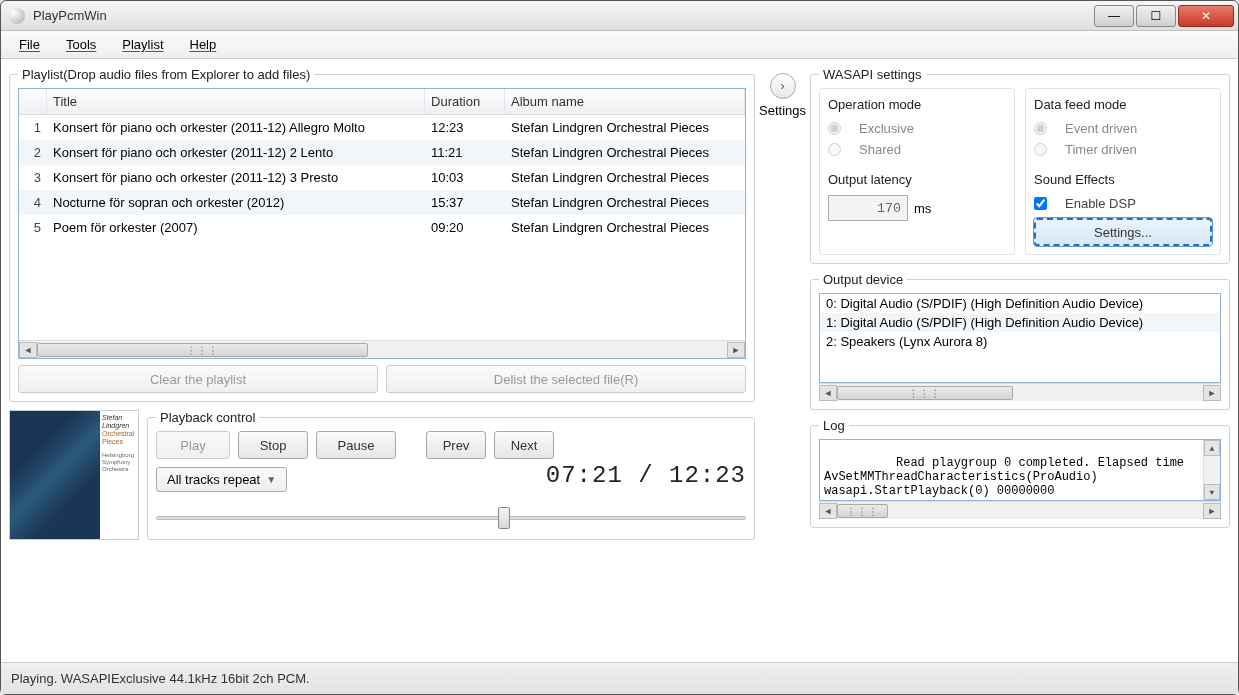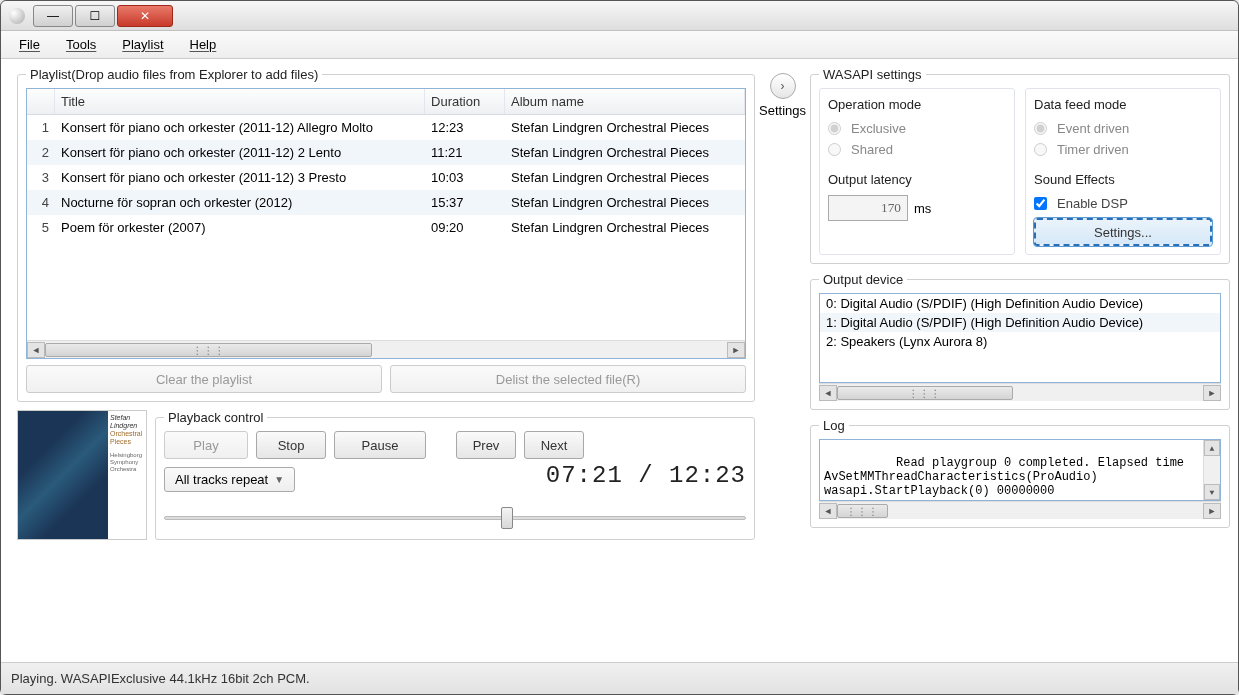--- a/index.html
+++ b/index.html
@@ -12,21 +12,21 @@
 .title-text { flex: 1; color: #333; }
 .win-btns { display: flex; gap: 2px; }
 .win-btn { width: 40px; height: 22px; border: 1px solid #888; border-radius: 3px; display: flex; align-items: center; justify-content: center; background: linear-gradient(#f0f0f0, #d0d0d0); font-size: 12px; }
 .win-btn.close { width: 56px; background: linear-gradient(#e97a6a, #c83a2a); color: #fff; border-color: #a02818; }
 
 .menubar { height: 28px; background: linear-gradient(#fafafa, #eee); display: flex; align-items: center; padding: 0 6px; gap: 2px; border-bottom: 1px solid #ccc; }
 .menu-item { padding: 4px 12px; cursor: default; }
 .menu-item span { text-decoration: underline; text-decoration-color: #555; text-underline-offset: 2px; }
 
 .content { flex: 1; display: flex; background: #fff; padding: 8px; gap: 4px; }
-.left-col { flex: 1; display: flex; flex-direction: column; gap: 8px; min-width: 0; margin-left: 8px; }
+.left-col { flex: 1; display: flex; flex-direction: column; gap: 8px; min-width: 0; }
 .right-col { width: 420px; display: flex; flex-direction: column; gap: 8px; }
 
 fieldset { border: 1px solid #d0d0d0; border-radius: 3px; padding: 6px 8px 8px 8px; position: relative; }
 legend { font-size: 13px; padding: 0 4px; color: #222; }
 
 .playlist-table-wrap { border: 1px solid #8fb4d8; height: 271px; overflow: hidden; display: flex; flex-direction: column; background: #fff; }
 .pl-head { display: grid; grid-template-columns: 28px 1fr 80px 240px; background: linear-gradient(#fdfdfd, #eef0f3); border-bottom: 1px solid #d4dbe3; }
 .pl-head div { padding: 5px 6px; border-right: 1px solid #e3e7ed; color: #333; }
 .pl-body { flex: 1; overflow: auto; }
 .pl-row { display: grid; grid-template-columns: 28px 1fr 80px 240px; }
@@ -59,24 +59,24 @@
 .slider-track { position: absolute; left: 0; right: 0; top: 10px; height: 4px; background: #ddd; border: 1px solid #bbb; border-radius: 2px; }
 .slider-thumb { position: absolute; top: 1px; width: 12px; height: 22px; background: linear-gradient(#f4f4f4,#d8d8d8); border: 1px solid #888; border-radius: 2px; }
 
 .settings-toggle { display: flex; flex-direction: column; align-items: center; gap: 4px; padding-top: 6px; }
 .circle-btn { width: 26px; height: 26px; border: 1px solid #aaa; border-radius: 50%; background: linear-gradient(#fff,#e6e6e6); display:flex;align-items:center;justify-content:center; font-size:12px; color:#555; }
 .settings-lbl { font-size: 13px; }
 
 .wasapi-grid { display: flex; gap: 10px; justify-content: center; }
 .inner-fs { border: 1px solid #e0e4ea; border-radius: 3px; padding: 8px; flex: 1; }
 .inner-fs .ttl { margin-bottom: 6px; color: #222; }
-.radio-row, .check-row { display: flex; align-items: center; gap: 10px; padding: 3px 0; color: #444; }
+.radio-row, .check-row { display: flex; align-items: center; gap: 18px; padding: 3px 0; color: #444; }
 .radio-row input[type=radio]:disabled + span { color: #888; }
 .latency-row { display:flex; align-items:center; gap:6px; margin-top:8px; }
-.latency-input { width: 80px; height: 24px; text-align: right; padding: 12px 6px; border: 1px solid #aaa; background: #f4f4f4; font-family: Liberation Serif, serif; color:#666; }
+.latency-input { width: 80px; height: 24px; text-align: right; padding: 12px 6px; border: 1px solid #aaa; background: #f4f4f4; font-family: Liberation Mono, monospace; color:#666; }
 .settings-btn-focused { border: 2px dashed #2a6fb5; outline:1px solid #5a9bd5; background: linear-gradient(#eaf3fb,#d6e8f7); }
 
 .device-list { border: 1px solid #8fb4d8; height: 90px; overflow: hidden; background: #fff; }
 .device-list div { padding: 2px 6px; }
 .device-list .sel { background: #f1f6fb; }
 
 .right-btn-row { display: flex; gap: 8px; margin-top: 6px; }
 
 .log-box { border: 1px solid #8fb4d8; height: 62px; background: #fff; font-family: "Consolas","Courier New",monospace; font-size: 12px; padding: 2px 4px; overflow: hidden; white-space: pre; position:relative; }
 .log-box .vscroll { position:absolute; right:0; top:0; bottom:0; width:17px; background:#f0f0f0; border-left:1px solid #ddd; display:flex; flex-direction:column; }
@@ -85,20 +85,21 @@
 
 .statusbar { height: 32px; background: linear-gradient(#f0f0f0,#e2e2e2); border-top: 1px solid #ccc; display:flex; align-items:center; padding: 0 10px; font-size: 13px; color: #333; }
 </style>
 </head>
 <body>
 
 <div class="window">
 
   <div class="titlebar">
     <div class="title-icon"></div>
+    <div class="title-text">PlayPcmWin</div>
     <div class="win-btns">
       <div class="win-btn">—</div>
       <div class="win-btn">☐</div>
       <div class="win-btn close">✕</div>
     </div>
   </div>
 
   <div class="menubar">
     <div class="menu-item"><span>File</span></div>
     <div class="menu-item"><span>Tools</span></div>
@@ -174,23 +175,23 @@
             <div style="font-style:italic">Lindgren</div>
             <div style="color:#a06a2a">Orchestral</div>
             <div style="color:#a06a2a">Pieces</div>
             <div style="margin-top:6px;font-size:6px;color:#666">Helsingborg Symphony Orchestra</div>
           </div>
         </div>
         <fieldset class="playback-fs">
           <legend>Playback control</legend>
           <div class="pb-row1">
             <div class="pb-group">
-              <button class="btn disabled" style="width:84px">Play</button>
+              <button class="btn disabled" style="width:74px">Play</button>
               <button class="btn" style="width:70px">Stop</button>
-              <button class="btn" style="width:92px">Pause</button>
+              <button class="btn" style="width:80px">Pause</button>
             </div>
             <div class="pb-group" style="margin-left:20px">
               <button class="btn" style="width:60px">Prev</button>
               <button class="btn" style="width:60px">Next</button>
             </div>
           </div>
           <div style="display:flex;align-items:center">
             <div class="repeat-sel">
               <span>All tracks repeat</span>
               <span style="font-size:10px;color:#666">▼</span>

